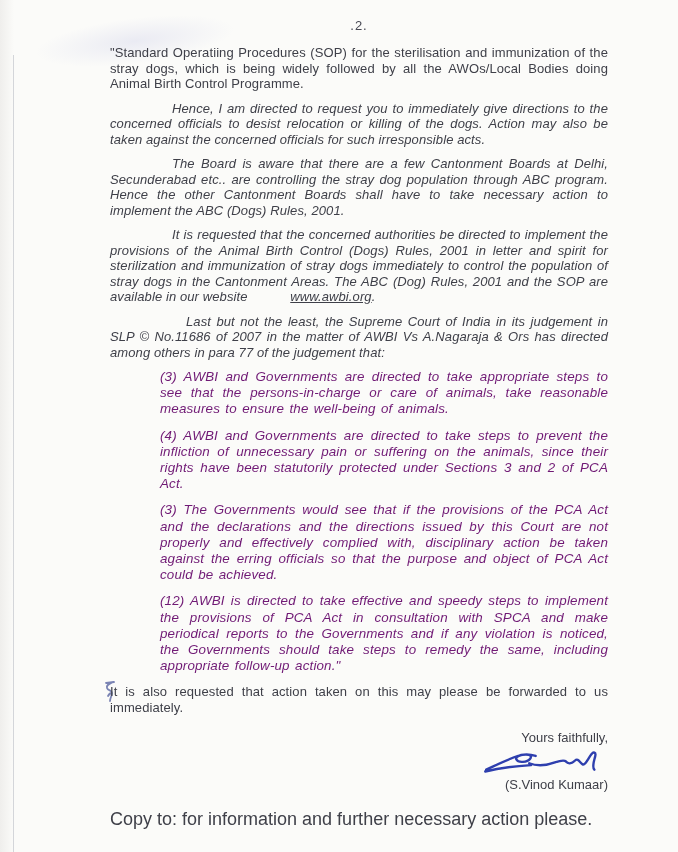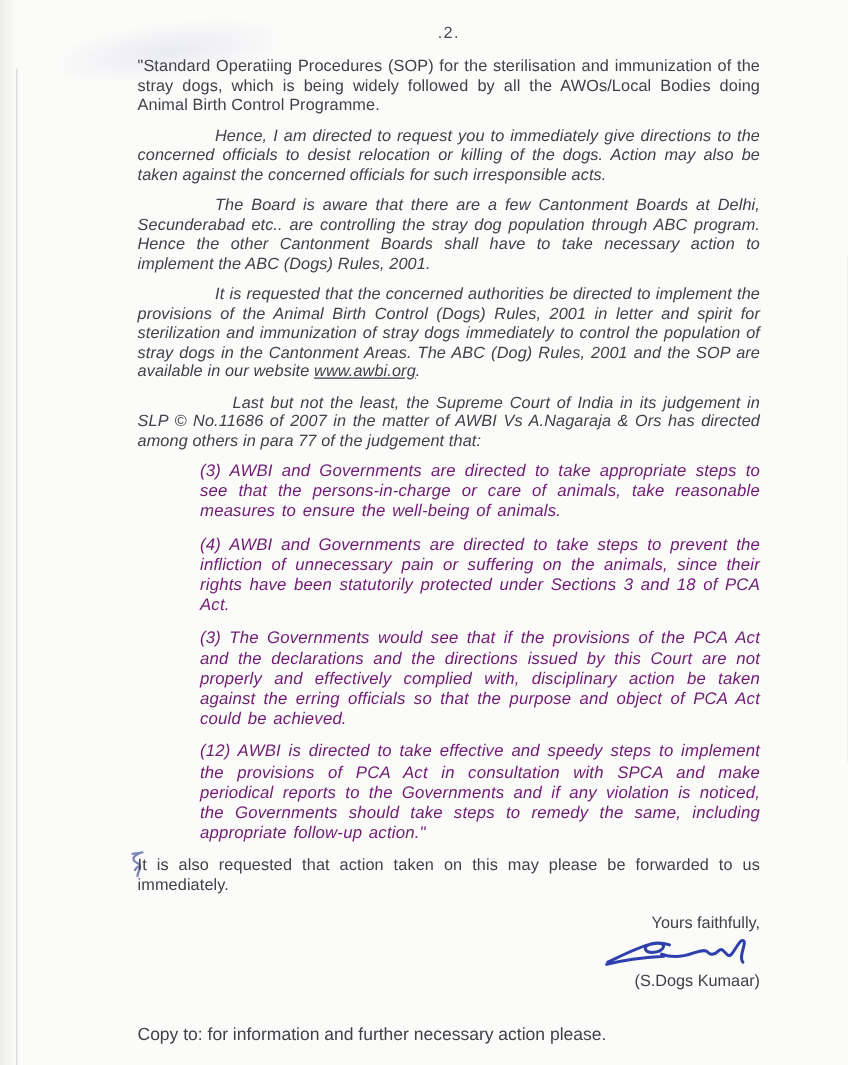--- a/index.html
+++ b/index.html
@@ -30,36 +30,36 @@
   
   .content{position:absolute;left:110px;top:18px;width:498px;}
   .page-number{text-align:center;font-size:13px;letter-spacing:1px;margin-bottom:12px;color:#474853;}
   p.body{
     margin:0 0 9px 0;
     font-size:13px;line-height:15.5px;
     text-align:justify;letter-spacing:.1px;
   }
   p.ind{text-indent:62px;font-style:italic;}
   p.ind5{text-indent:76px;font-style:italic;}
-  .link{color:var(--ink);text-decoration:underline;}
+  .link{color:var(--ink);text-decoration:underline;margin-left:39px;}
   .quotes{margin:3px 0 0 50px;}
   p.quote{
     margin:0 0 10px 0;
     font-size:13.4px;line-height:16.2px;
     font-style:italic;text-align:justify;
     letter-spacing:.15px;word-spacing:1.5px;
     color:#701a75;
   }
   p.closing{margin-top:1px;}
   .signoff{text-align:right;margin-top:15px;}
   .valediction{font-size:13px;}
   .signature{display:block;margin:-1px 2px 0 auto;width:126px;height:33px;color:var(--signature-blue);}
   .sig-name,.sig-title{font-size:13px;line-height:16px;}
   .sig-title{padding-right:5px;}
-  .copy{margin-top:26px;font-size:14px;}
+  .copy{margin-top:16px;font-size:18px;}
   .copy-head{margin-bottom:13px;}
 </style>
 </head>
 <body>
 
 <div class="page">
 
   <div class="edge-shade"></div>
   <div class="fold-line"></div>
   <div class="smudge"></div>
@@ -77,33 +77,33 @@
     <p class="body ind">Hence, I am directed to request you to immediately give directions to the concerned officials to desist relocation or killing of the dogs. Action may also be taken against the concerned officials for such irresponsible acts.</p>
 
     <p class="body ind">The Board is aware that there are a few Cantonment Boards at Delhi, Secunderabad etc.. are controlling the stray dog population through ABC program. Hence the other Cantonment Boards shall have to take necessary action to implement the ABC (Dogs) Rules, 2001.</p>
 
     <p class="body ind"><span>It is requested that the concerned authorities be directed to implement the provisions of the Animal Birth Control (Dogs) Rules, 2001 in letter and spirit for sterilization and immunization of stray dogs immediately to control the population of stray dogs in the Cantonment Areas. The ABC (Dog) Rules, 2001 and the SOP are available in our website </span><a class="link">www.awbi.org</a><span>.</span></p>
 
     <p class="body ind5">Last but not the least, the Supreme Court of India in its judgement in SLP © No.11686 of 2007 in the matter of AWBI Vs A.Nagaraja &amp; Ors has directed among others in para 77 of the judgement that:</p>
 
     <div class="quotes">
       <p class="quote">(3) AWBI and Governments are directed to take appropriate steps to see that the persons-in-charge or care of animals, take reasonable measures to ensure the well-being of animals.</p>
-      <p class="quote">(4) AWBI and Governments are directed to take steps to prevent the infliction of unnecessary pain or suffering on the animals, since their rights have been statutorily protected under Sections 3 and 18 of PCA Act.</p>
+      <p class="quote">(4) AWBI and Governments are directed to take steps to prevent the infliction of unnecessary pain or suffering on the animals, since their rights have been statutorily protected under Sections 3 and 2 of PCA Act.</p>
       <p class="quote">(3) The Governments would see that if the provisions of the PCA Act and the declarations and the directions issued by this Court are not properly and effectively complied with, disciplinary action be taken against the erring officials so that the purpose and object of PCA Act could be achieved.</p>
       <p class="quote">(12) AWBI is directed to take effective and speedy steps to implement the provisions of PCA Act in consultation with SPCA and make periodical reports to the Governments and if any violation is noticed, the Governments should take steps to remedy the same, including appropriate follow-up action."</p>
     </div>
 
     <p class="body closing">It is also requested that action taken on this may please be forwarded to us immediately.</p>
 
     <div class="signoff">
       <div class="valediction">Yours faithfully,</div>
       <svg class="signature" viewBox="0 0 130 36" fill="none">
         <path d="M3 28 C16 22 28 16 38 13 C48 10 54 12 51 16 C48 20 38 21 36 17 C34 13 45 9 57 13 M2 30 C18 26 36 24 52 23 M50 21 C60 25 70 23 78 20 C84 18 88 17 90 19 C92 22 96 22 100 18 C103 15 105 20 108 22 C111 24 114 16 118 11 C120 8 123 9 122 13 C121 18 118 25 121 28" stroke="currentColor" stroke-width="2.6" stroke-linecap="round" stroke-linejoin="round"></path>
       </svg>
-      <div class="sig-name">(S.Dogs Kumaar)</div>
+      <div class="sig-name">(S.Vinod Kumaar)</div>
     </div>
 
     <div class="copy">
       <div class="copy-head">Copy to: for information and further necessary action please.</div>
 
     </div>
 
   </div>
 </div>
 

